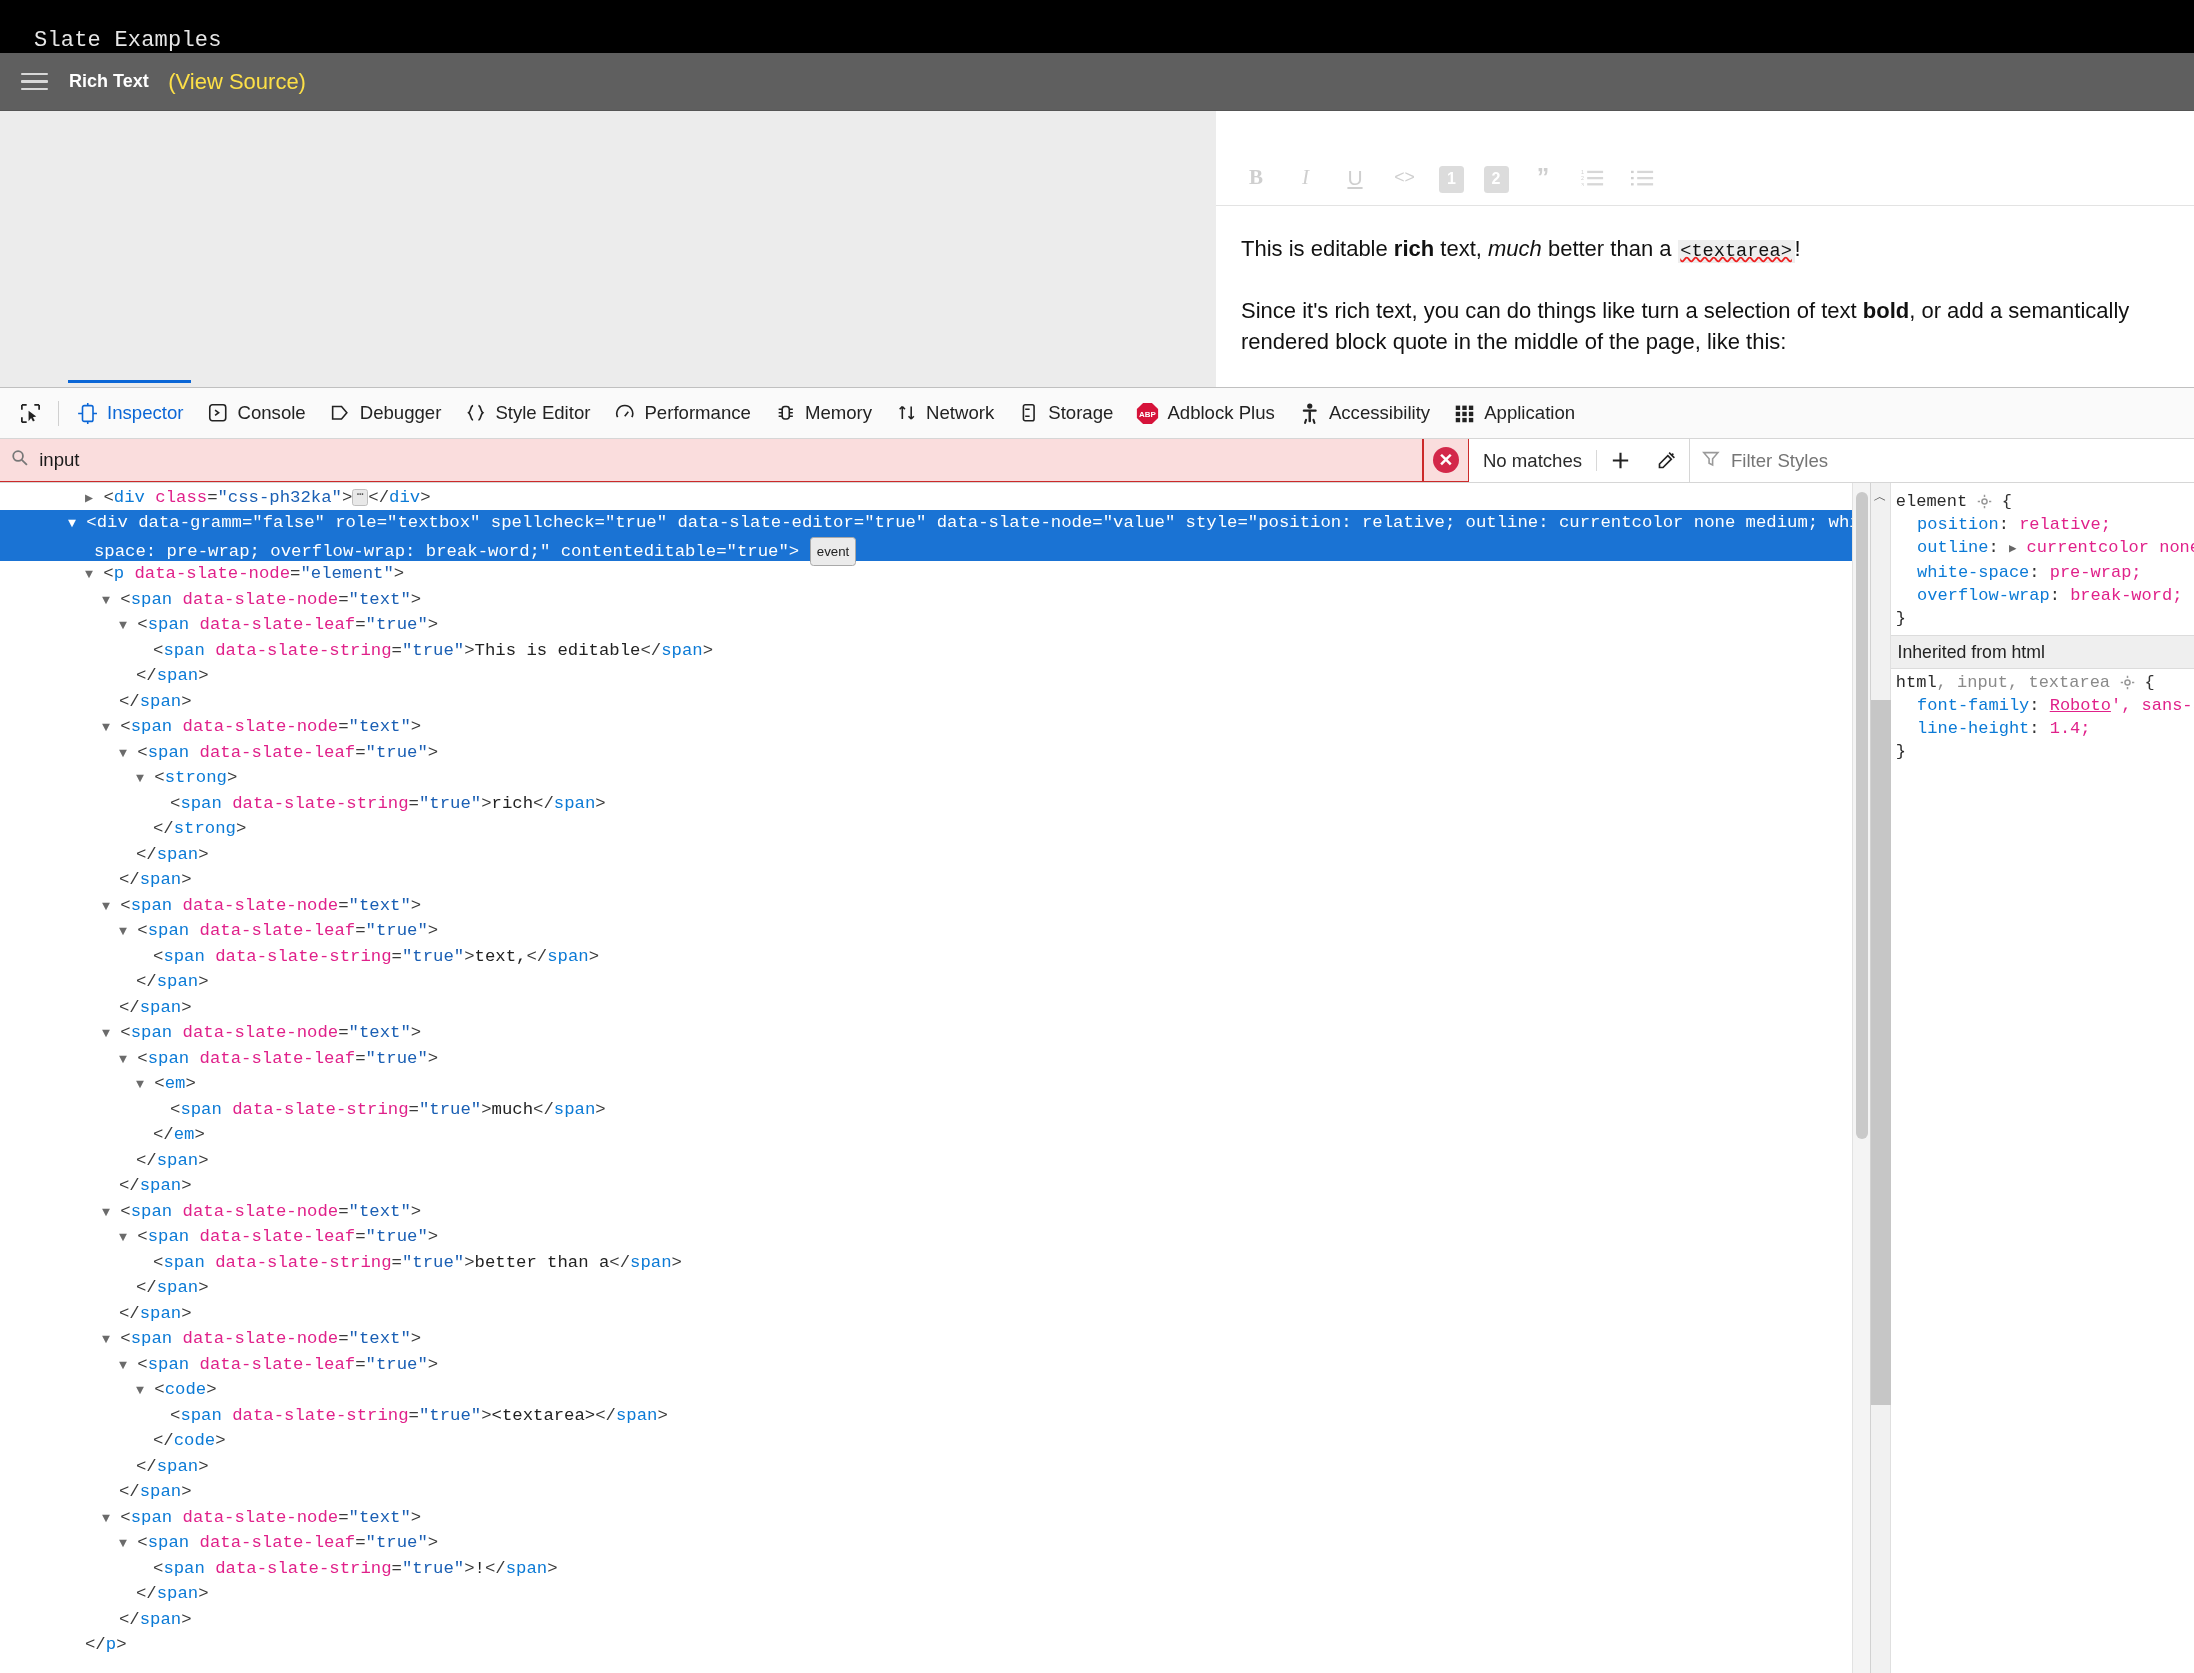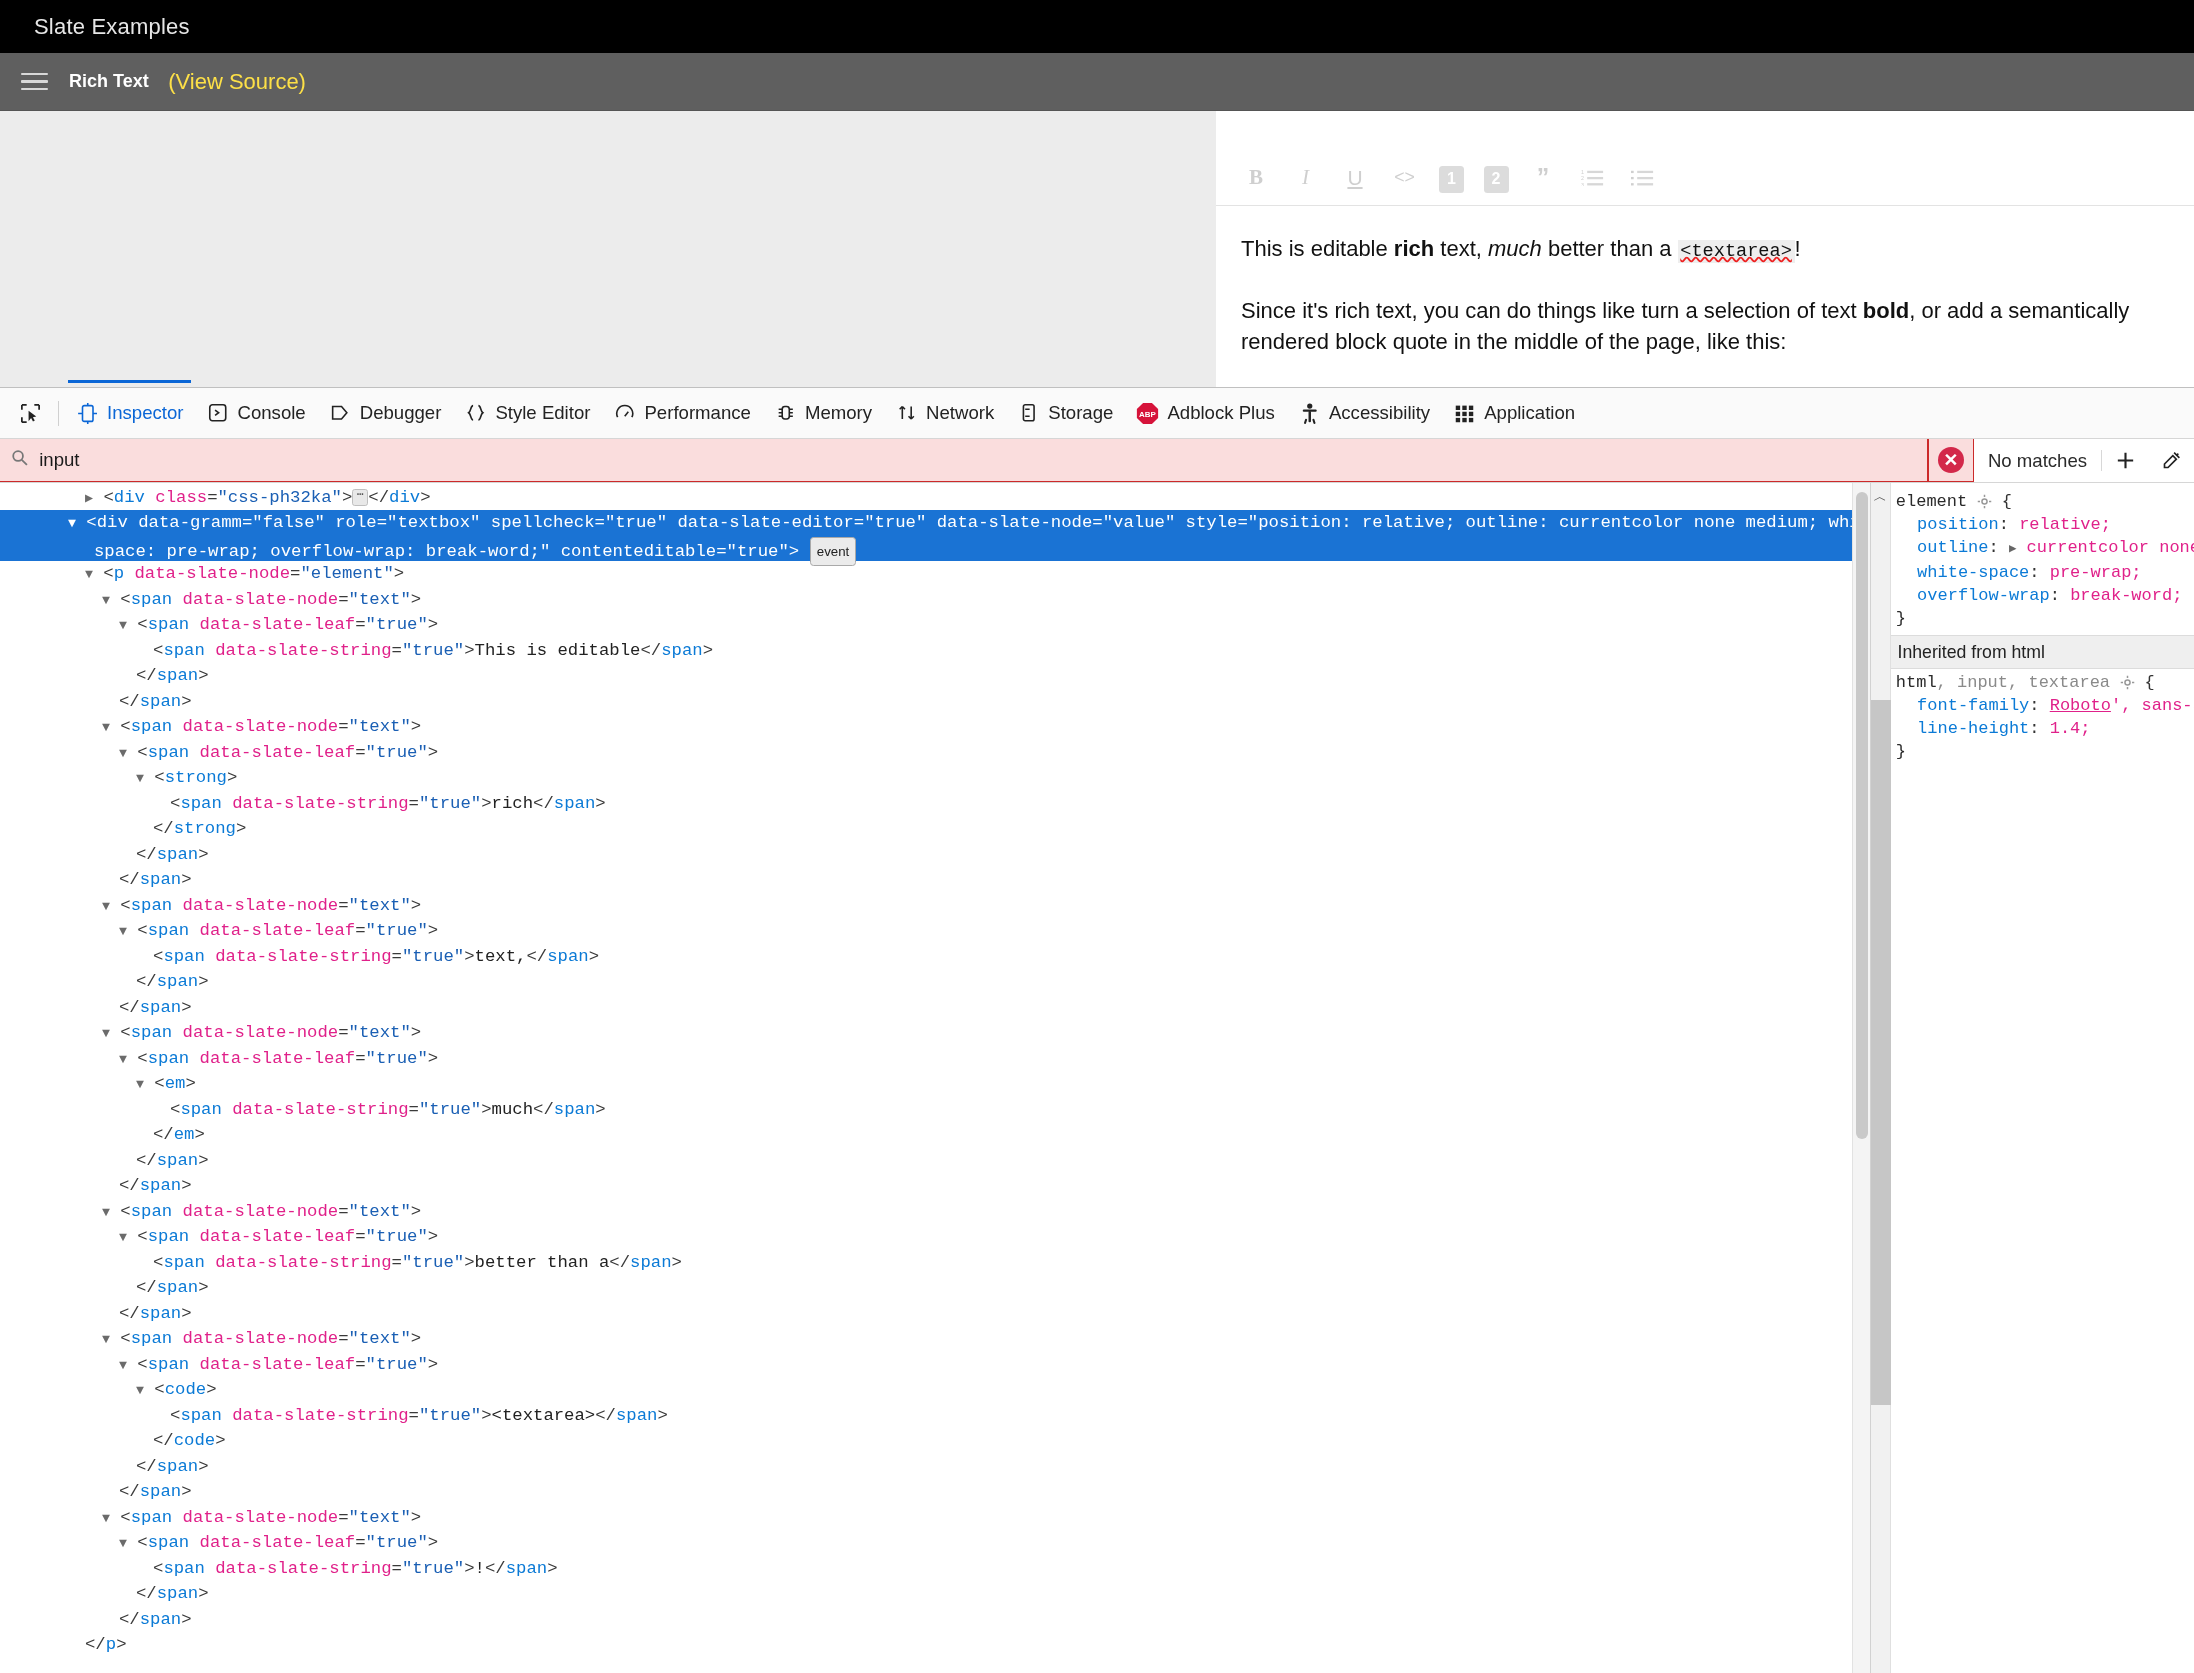--- a/index.html
+++ b/index.html
@@ -7,21 +7,21 @@
   body {
     width:2194px; height:1673px;
     font-family:"Liberation Sans", sans-serif;
     background:#ffffff;
     overflow:hidden;
   }
 
   
   .app-topbar {
     height:53px; background:#000000; color:#ffffff;
-    display:flex; align-items:center; padding-left:34px;
+    display:flex; align-items:flex-end; padding-left:34px;font-family:Liberation Mono, monospace;
   }
   .app-topbar .title { font-size:22px; color:#e6e6e6; letter-spacing:0.2px; }
 
   .app-subbar {
     height:58px; background:#5f5f5f;
     display:flex; align-items:center; padding-left:19.5px; gap:19.5px;
     border-bottom:0.9px solid #555;
   }
   .hamburger { width:30px; height:23px; display:flex; flex-direction:column; justify-content:space-between; padding:2.7px 1.8px; cursor:pointer; }
   .hamburger span { display:block; height:2.7px; background:#d8d8d8; border-radius:0.9px; }
@@ -350,20 +350,28 @@
     <div class="dt-iconbtn">
       <svg width="23" height="23" viewBox="0 0 24 24" stroke="#222" stroke-width="2.2">
         <path d="M12 4v16M4 12h16"></path>
       </svg>
     </div>
     <div class="dt-iconbtn">
       <svg width="21" height="21" viewBox="0 0 24 24" fill="none" stroke="#222" stroke-width="1.9">
         <path d="M15 3l6 6M18.5 4.2l1.3 1.3M13.5 6.5l4 4L8 20H4v-4z"></path>
       </svg>
     </div>
+    <div class="dt-filter">
+      <span>
+        <svg width="17.7" height="17.7" viewBox="0 0 20 20" fill="none" stroke="#9a9a9a" stroke-width="1.8">
+          <path d="M2 3h16l-6 7v7l-4-2v-5z"></path>
+        </svg>
+      </span>
+      <input placeholder="Filter Styles" style="">
+    </div>
   </div>
 
   <div class="dt-main">
 
     <div class="dom-pane">
       <div class="dom-tree" id="dom-tree"><div class="dom-row"><div style="padding-left:85px"><span class="tw">▶</span> <span class="punct">&lt;</span><span class="tag">div</span><span class="punct"> </span><span class="attr">class</span><span class="punct">=</span><span class="val">"css-ph32ka"</span><span class="punct">&gt;</span><span class="ellipsis-badge">⋯</span><span class="punct">&lt;/</span><span class="tag">div</span><span class="punct">&gt;</span></div></div><div class="dom-row selected wrapped"><div style="padding-left:68px"><span class="tw">▼</span> &lt;div data-gramm="false" role="textbox" spellcheck="true" data-slate-editor="true" data-slate-node="value" style="position: relative; outline: currentcolor none medium; white-</div><div style="padding-left:94px">space: pre-wrap; overflow-wrap: break-word;" contenteditable="true"&gt; <span class="event-badge">event</span></div></div><div class="dom-row"><div style="padding-left:85px"><span class="tw">▼</span> <span class="punct">&lt;</span><span class="tag">p</span><span class="punct"> </span><span class="attr">data-slate-node</span><span class="punct">=</span><span class="val">"element"</span><span class="punct">&gt;</span></div></div><div class="dom-row"><div style="padding-left:102px"><span class="tw">▼</span> <span class="punct">&lt;</span><span class="tag">span</span><span class="punct"> </span><span class="attr">data-slate-node</span><span class="punct">=</span><span class="val">"text"</span><span class="punct">&gt;</span></div></div><div class="dom-row"><div style="padding-left:119px"><span class="tw">▼</span> <span class="punct">&lt;</span><span class="tag">span</span><span class="punct"> </span><span class="attr">data-slate-leaf</span><span class="punct">=</span><span class="val">"true"</span><span class="punct">&gt;</span></div></div><div class="dom-row"><div style="padding-left:153px"><span class="punct">&lt;</span><span class="tag">span</span><span class="punct"> </span><span class="attr">data-slate-string</span><span class="punct">=</span><span class="val">"true"</span><span class="punct">&gt;</span><span class="txt">This is editable</span><span class="punct">&lt;/</span><span class="tag">span</span><span class="punct">&gt;</span></div></div><div class="dom-row"><div style="padding-left:136px"><span class="punct">&lt;/</span><span class="tag">span</span><span class="punct">&gt;</span></div></div><div class="dom-row"><div style="padding-left:119px"><span class="punct">&lt;/</span><span class="tag">span</span><span class="punct">&gt;</span></div></div><div class="dom-row"><div style="padding-left:102px"><span class="tw">▼</span> <span class="punct">&lt;</span><span class="tag">span</span><span class="punct"> </span><span class="attr">data-slate-node</span><span class="punct">=</span><span class="val">"text"</span><span class="punct">&gt;</span></div></div><div class="dom-row"><div style="padding-left:119px"><span class="tw">▼</span> <span class="punct">&lt;</span><span class="tag">span</span><span class="punct"> </span><span class="attr">data-slate-leaf</span><span class="punct">=</span><span class="val">"true"</span><span class="punct">&gt;</span></div></div><div class="dom-row"><div style="padding-left:136px"><span class="tw">▼</span> <span class="punct">&lt;</span><span class="tag">strong</span><span class="punct">&gt;</span></div></div><div class="dom-row"><div style="padding-left:170px"><span class="punct">&lt;</span><span class="tag">span</span><span class="punct"> </span><span class="attr">data-slate-string</span><span class="punct">=</span><span class="val">"true"</span><span class="punct">&gt;</span><span class="txt">rich</span><span class="punct">&lt;/</span><span class="tag">span</span><span class="punct">&gt;</span></div></div><div class="dom-row"><div style="padding-left:153px"><span class="punct">&lt;/</span><span class="tag">strong</span><span class="punct">&gt;</span></div></div><div class="dom-row"><div style="padding-left:136px"><span class="punct">&lt;/</span><span class="tag">span</span><span class="punct">&gt;</span></div></div><div class="dom-row"><div style="padding-left:119px"><span class="punct">&lt;/</span><span class="tag">span</span><span class="punct">&gt;</span></div></div><div class="dom-row"><div style="padding-left:102px"><span class="tw">▼</span> <span class="punct">&lt;</span><span class="tag">span</span><span class="punct"> </span><span class="attr">data-slate-node</span><span class="punct">=</span><span class="val">"text"</span><span class="punct">&gt;</span></div></div><div class="dom-row"><div style="padding-left:119px"><span class="tw">▼</span> <span class="punct">&lt;</span><span class="tag">span</span><span class="punct"> </span><span class="attr">data-slate-leaf</span><span class="punct">=</span><span class="val">"true"</span><span class="punct">&gt;</span></div></div><div class="dom-row"><div style="padding-left:153px"><span class="punct">&lt;</span><span class="tag">span</span><span class="punct"> </span><span class="attr">data-slate-string</span><span class="punct">=</span><span class="val">"true"</span><span class="punct">&gt;</span><span class="txt">text,</span><span class="punct">&lt;/</span><span class="tag">span</span><span class="punct">&gt;</span></div></div><div class="dom-row"><div style="padding-left:136px"><span class="punct">&lt;/</span><span class="tag">span</span><span class="punct">&gt;</span></div></div><div class="dom-row"><div style="padding-left:119px"><span class="punct">&lt;/</span><span class="tag">span</span><span class="punct">&gt;</span></div></div><div class="dom-row"><div style="padding-left:102px"><span class="tw">▼</span> <span class="punct">&lt;</span><span class="tag">span</span><span class="punct"> </span><span class="attr">data-slate-node</span><span class="punct">=</span><span class="val">"text"</span><span class="punct">&gt;</span></div></div><div class="dom-row"><div style="padding-left:119px"><span class="tw">▼</span> <span class="punct">&lt;</span><span class="tag">span</span><span class="punct"> </span><span class="attr">data-slate-leaf</span><span class="punct">=</span><span class="val">"true"</span><span class="punct">&gt;</span></div></div><div class="dom-row"><div style="padding-left:136px"><span class="tw">▼</span> <span class="punct">&lt;</span><span class="tag">em</span><span class="punct">&gt;</span></div></div><div class="dom-row"><div style="padding-left:170px"><span class="punct">&lt;</span><span class="tag">span</span><span class="punct"> </span><span class="attr">data-slate-string</span><span class="punct">=</span><span class="val">"true"</span><span class="punct">&gt;</span><span class="txt">much</span><span class="punct">&lt;/</span><span class="tag">span</span><span class="punct">&gt;</span></div></div><div class="dom-row"><div style="padding-left:153px"><span class="punct">&lt;/</span><span class="tag">em</span><span class="punct">&gt;</span></div></div><div class="dom-row"><div style="padding-left:136px"><span class="punct">&lt;/</span><span class="tag">span</span><span class="punct">&gt;</span></div></div><div class="dom-row"><div style="padding-left:119px"><span class="punct">&lt;/</span><span class="tag">span</span><span class="punct">&gt;</span></div></div><div class="dom-row"><div style="padding-left:102px"><span class="tw">▼</span> <span class="punct">&lt;</span><span class="tag">span</span><span class="punct"> </span><span class="attr">data-slate-node</span><span class="punct">=</span><span class="val">"text"</span><span class="punct">&gt;</span></div></div><div class="dom-row"><div style="padding-left:119px"><span class="tw">▼</span> <span class="punct">&lt;</span><span class="tag">span</span><span class="punct"> </span><span class="attr">data-slate-leaf</span><span class="punct">=</span><span class="val">"true"</span><span class="punct">&gt;</span></div></div><div class="dom-row"><div style="padding-left:153px"><span class="punct">&lt;</span><span class="tag">span</span><span class="punct"> </span><span class="attr">data-slate-string</span><span class="punct">=</span><span class="val">"true"</span><span class="punct">&gt;</span><span class="txt">better than a</span><span class="punct">&lt;/</span><span class="tag">span</span><span class="punct">&gt;</span></div></div><div class="dom-row"><div style="padding-left:136px"><span class="punct">&lt;/</span><span class="tag">span</span><span class="punct">&gt;</span></div></div><div class="dom-row"><div style="padding-left:119px"><span class="punct">&lt;/</span><span class="tag">span</span><span class="punct">&gt;</span></div></div><div class="dom-row"><div style="padding-left:102px"><span class="tw">▼</span> <span class="punct">&lt;</span><span class="tag">span</span><span class="punct"> </span><span class="attr">data-slate-node</span><span class="punct">=</span><span class="val">"text"</span><span class="punct">&gt;</span></div></div><div class="dom-row"><div style="padding-left:119px"><span class="tw">▼</span> <span class="punct">&lt;</span><span class="tag">span</span><span class="punct"> </span><span class="attr">data-slate-leaf</span><span class="punct">=</span><span class="val">"true"</span><span class="punct">&gt;</span></div></div><div class="dom-row"><div style="padding-left:136px"><span class="tw">▼</span> <span class="punct">&lt;</span><span class="tag">code</span><span class="punct">&gt;</span></div></div><div class="dom-row"><div style="padding-left:170px"><span class="punct">&lt;</span><span class="tag">span</span><span class="punct"> </span><span class="attr">data-slate-string</span><span class="punct">=</span><span class="val">"true"</span><span class="punct">&gt;</span><span class="txt">&lt;textarea&gt;</span><span class="punct">&lt;/</span><span class="tag">span</span><span class="punct">&gt;</span></div></div><div class="dom-row"><div style="padding-left:153px"><span class="punct">&lt;/</span><span class="tag">code</span><span class="punct">&gt;</span></div></div><div class="dom-row"><div style="padding-left:136px"><span class="punct">&lt;/</span><span class="tag">span</span><span class="punct">&gt;</span></div></div><div class="dom-row"><div style="padding-left:119px"><span class="punct">&lt;/</span><span class="tag">span</span><span class="punct">&gt;</span></div></div><div class="dom-row"><div style="padding-left:102px"><span class="tw">▼</span> <span class="punct">&lt;</span><span class="tag">span</span><span class="punct"> </span><span class="attr">data-slate-node</span><span class="punct">=</span><span class="val">"text"</span><span class="punct">&gt;</span></div></div><div class="dom-row"><div style="padding-left:119px"><span class="tw">▼</span> <span class="punct">&lt;</span><span class="tag">span</span><span class="punct"> </span><span class="attr">data-slate-leaf</span><span class="punct">=</span><span class="val">"true"</span><span class="punct">&gt;</span></div></div><div class="dom-row"><div style="padding-left:153px"><span class="punct">&lt;</span><span class="tag">span</span><span class="punct"> </span><span class="attr">data-slate-string</span><span class="punct">=</span><span class="val">"true"</span><span class="punct">&gt;</span><span class="txt">!</span><span class="punct">&lt;/</span><span class="tag">span</span><span class="punct">&gt;</span></div></div><div class="dom-row"><div style="padding-left:136px"><span class="punct">&lt;/</span><span class="tag">span</span><span class="punct">&gt;</span></div></div><div class="dom-row"><div style="padding-left:119px"><span class="punct">&lt;/</span><span class="tag">span</span><span class="punct">&gt;</span></div></div><div class="dom-row"><div style="padding-left:85px"><span class="punct">&lt;/</span><span class="tag">p</span><span class="punct">&gt;</span></div></div></div>
       <div class="dom-scroll">
         <div class="thumb"></div>
       </div>
     </div>

